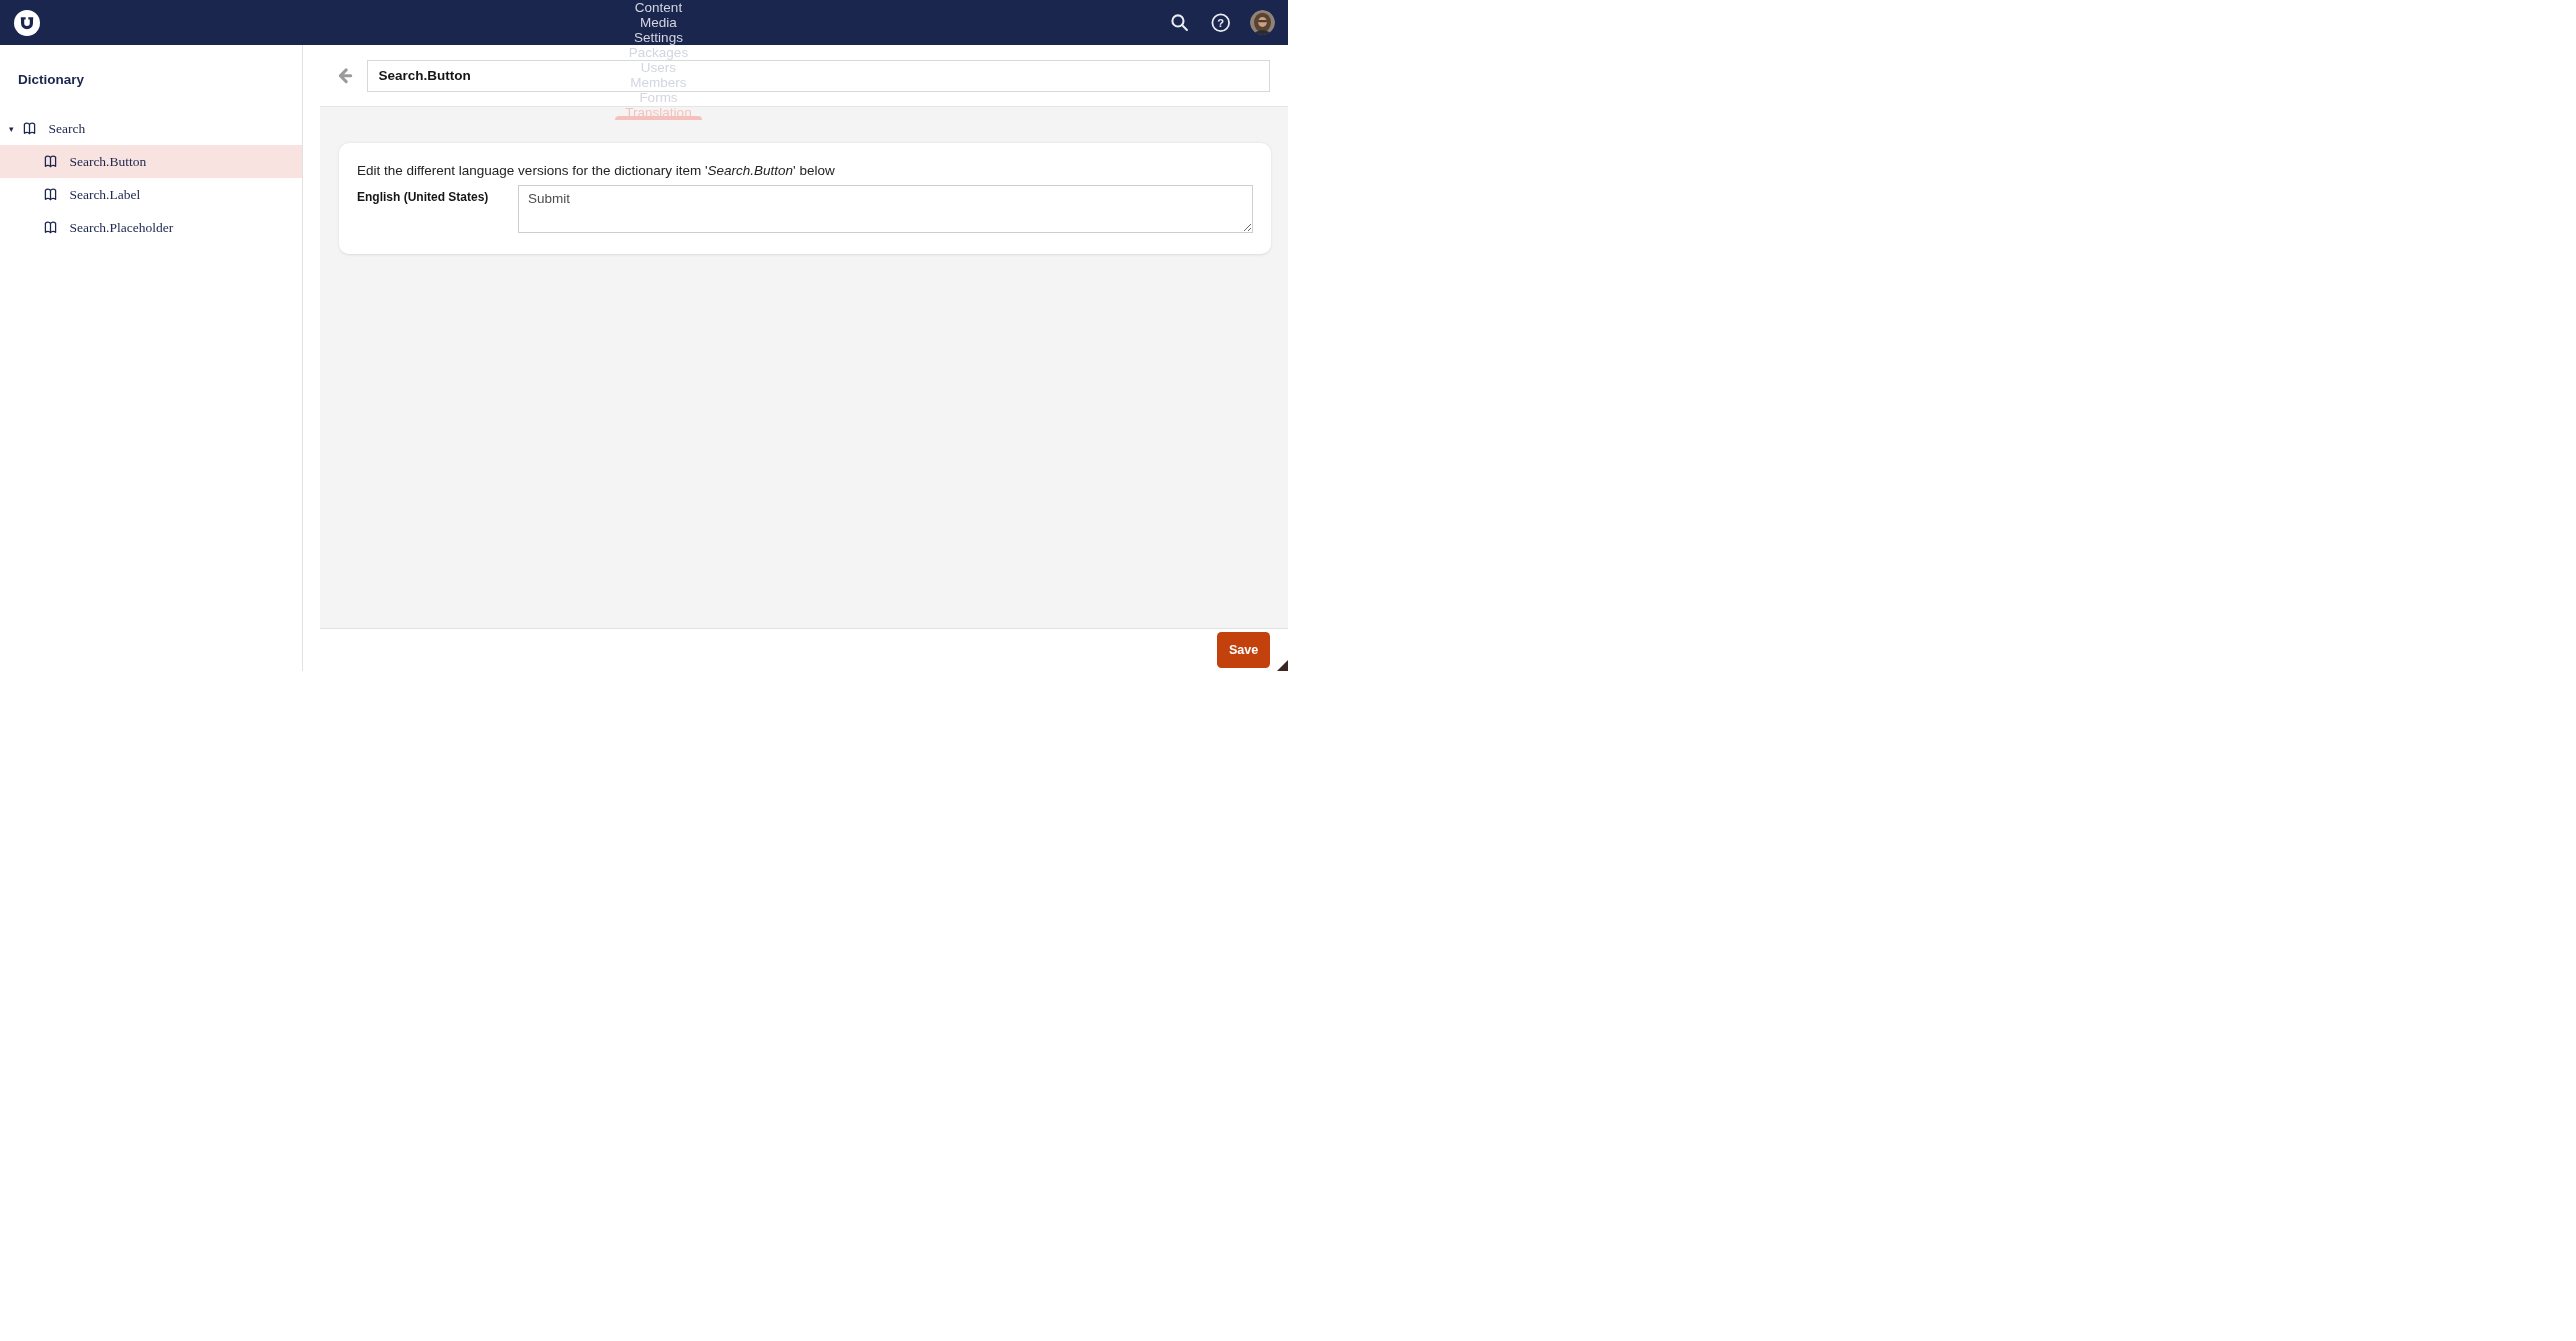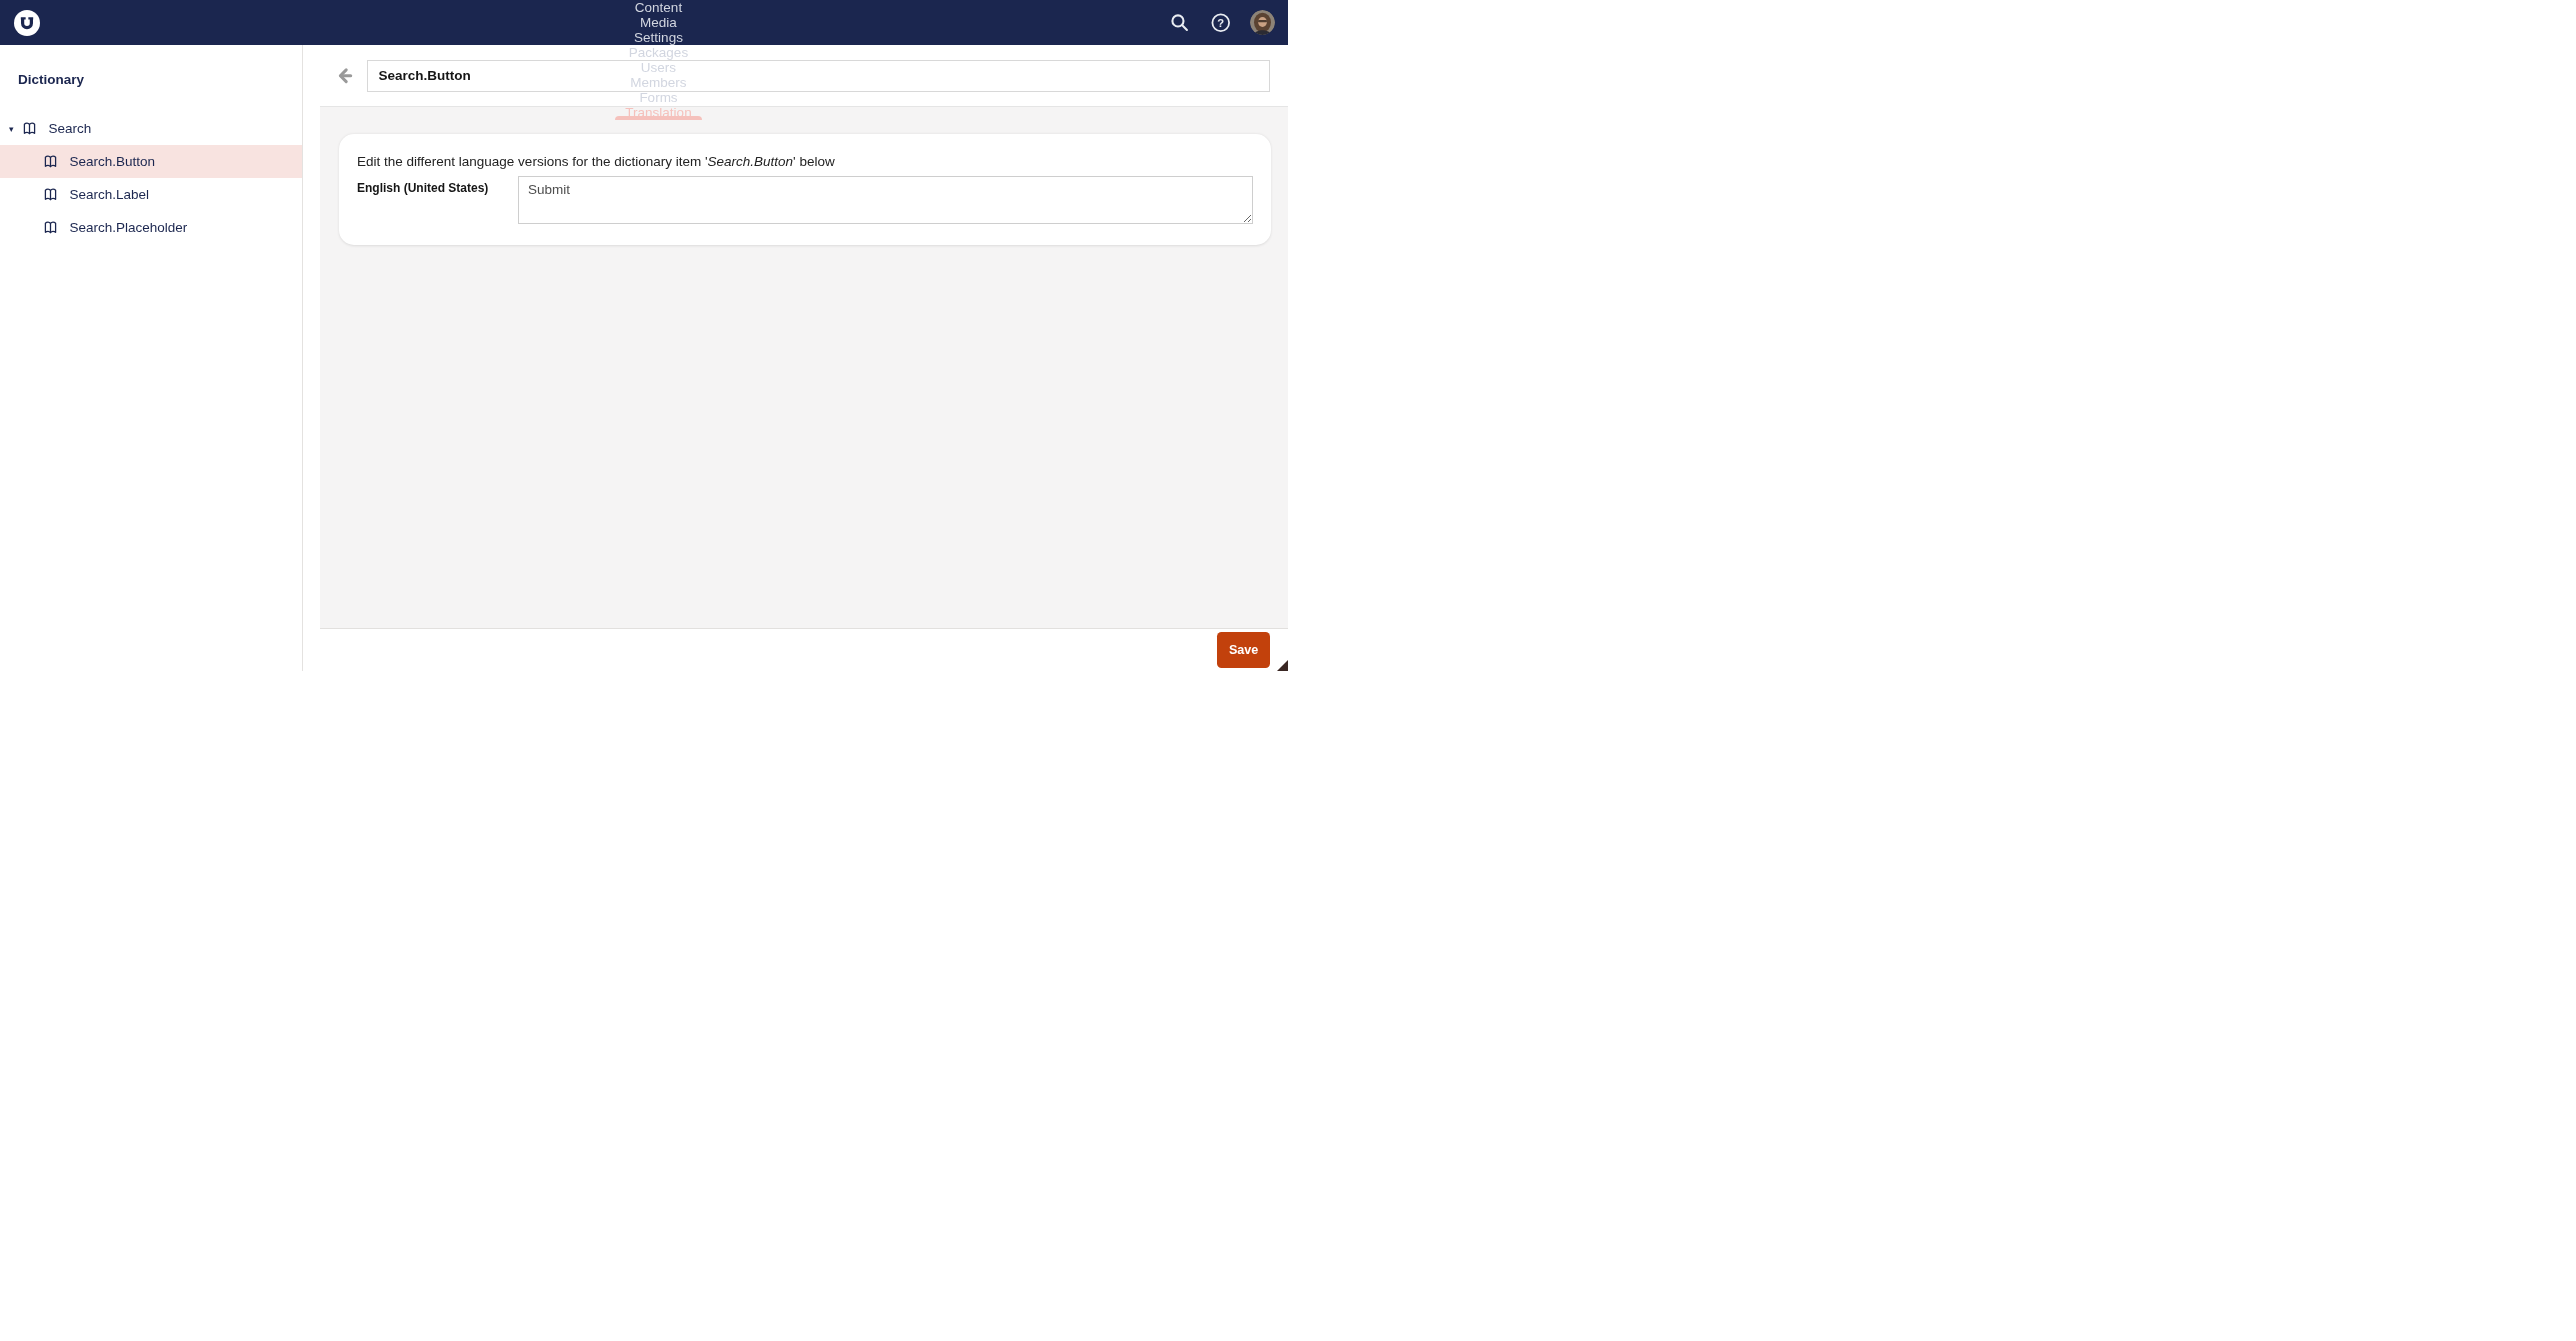--- a/index.html
+++ b/index.html
@@ -24,33 +24,33 @@
   .sidebar{position:absolute;top:45px;left:0;width:303px;bottom:0;background:#fff;
            border-right:0.9px solid #e4e2e0;box-sizing:border-box;}
   .sidebar-title{margin:27px 0 0 18px;font-size:13.5px;font-weight:700;color:#1b264f;}
   .tree{margin-top:25px;}
   .tree-row{height:33px;display:flex;align-items:center;font-size:13.5px;color:#1b264f;cursor:pointer;}
   .tree-row.selected{background:#f8e3e0;}
   .tree-caret{width:11.7px;margin-left:5.4px;font-size:9px;color:#1b264f;display:flex;
               align-items:center;justify-content:center;flex:none;cursor:pointer;}
   .tree-icon{width:17px;height:17px;margin-left:3.6px;flex:none;}
   .tree-row.child{padding-left:38px;}
-  .tree-label{margin-left:10.8px;}
+  .tree-label{margin-left:10.8px;font-family:Liberation Serif, serif;}
 
   
   .main{position:absolute;left:320px;top:45px;right:0;bottom:0;display:flex;flex-direction:column;}
   .editor-header{height:61px;flex:none;background:#fff;border-bottom:0.9px solid #e5e5e5;
                  display:flex;align-items:center;}
   .back-btn{margin-left:12.6px;width:27px;height:27px;display:flex;align-items:center;
             justify-content:center;cursor:pointer;background:none;border:none;padding:0;}
   .name-input{flex:1;margin-left:7.2px;margin-right:18px;height:30px;border:0.9px solid #d8d8d8;
               font-family:"Liberation Sans",sans-serif;font-weight:700;font-size:13.5px;color:#161616;
               padding:0 10.8px;outline:none;background:#fff;}
   .editor-body{flex:1;background:#f5f4f4;overflow:hidden;}
-  .card{margin:27px 17px 0 19px;background:#fff;border-radius:15px;
+  .card{margin:36px 17px 0 19px;background:#fff;border-radius:10px;
         box-shadow:0 0.9px 2.7px rgba(0,0,0,.10);padding:20px 18px 18px;box-sizing:border-box;height:111px;}
   .desc{font-size:13.5px;color:#232323;}
   .desc .item-name{font-style:italic;}
   .form-row{display:flex;margin-top:7.2px;}
   .lang-label{width:161px;flex:none;font-weight:700;font-size:12px;color:#161616;padding-top:4.5px;}
   .translation-textarea{flex:1;height:48px;border:0.9px solid #cecece;border-radius:0;
         padding:4.5px 9px;font-family:"Liberation Sans",sans-serif;font-size:13.5px;color:#4e4e4e;
         resize:vertical;box-sizing:border-box;outline:none;background:#fff;}
   .editor-footer{flex:none;height:42px;background:#fff;border-top:0.9px solid #e2e0de;
         display:flex;align-items:center;justify-content:flex-end;padding-right:18px;}

